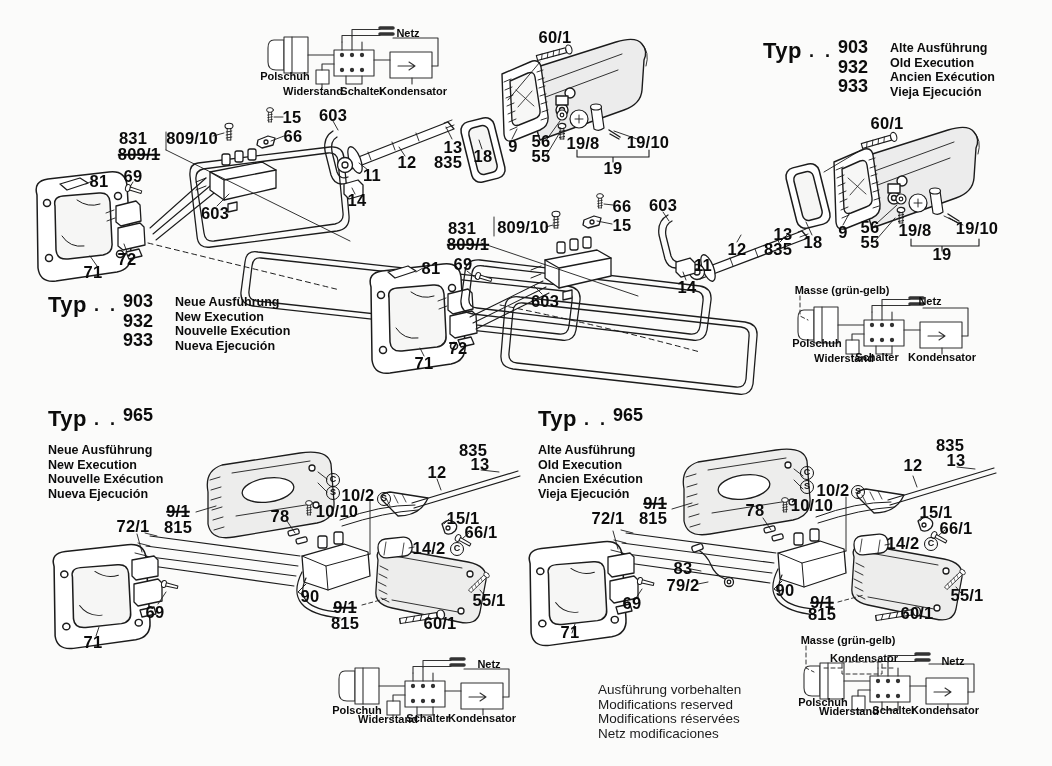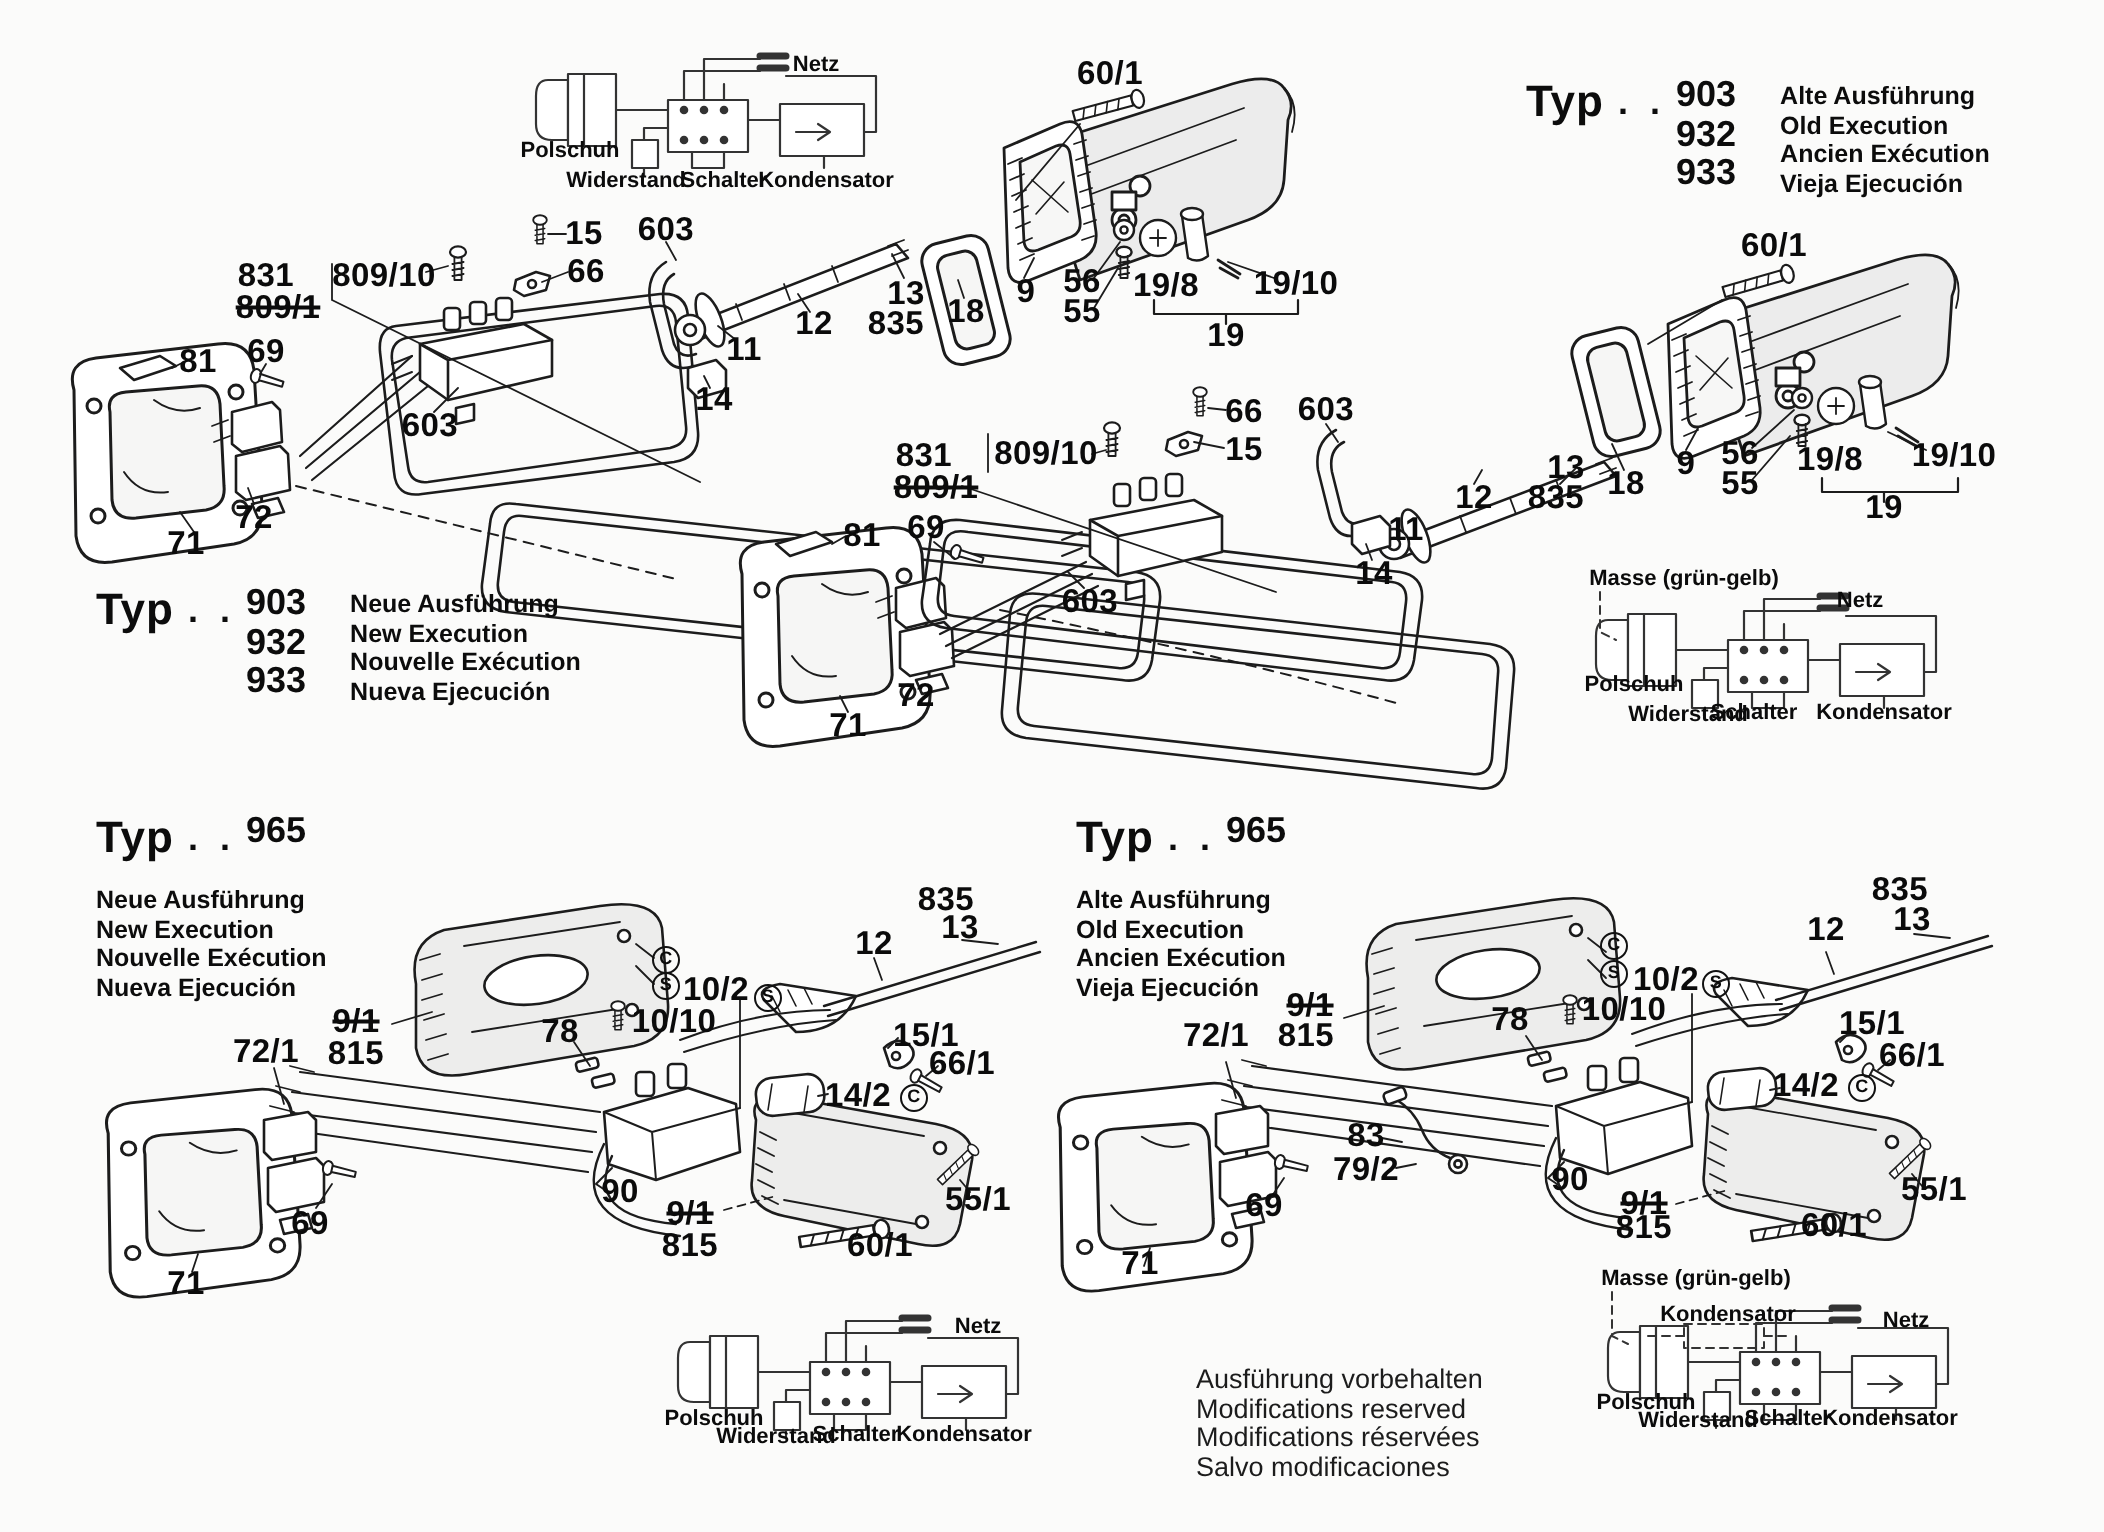--- a/index.html
+++ b/index.html
@@ -409,21 +409,21 @@
       <div class="lbl wl" style="left: 953px; top: 661px;">Netz</div>
       <div class="lbl wl" style="left: 823px; top: 702px;">Polschuh</div>
       <div class="lbl wl" style="left: 849px; top: 711px;">Widerstand</div>
       <div class="lbl wl" style="left: 894px; top: 710px;">Schalter</div>
       <div class="lbl wl" style="left: 945px; top: 710px;">Kondensator</div>
     </div>
   <div class="footnotes" id="footnotes">
       <div>Ausführung vorbehalten</div>
       <div>Modifications reserved</div>
       <div>Modifications réservées</div>
-      <div>Salvo modificaciones</div>
+      <div>Netz modificaciones</div>
     </div>
 <div class="typeblock" style="left: 763px; top: 38px;">
       <div class="tb-row">
         <span class="tb-typ">Typ</span>
         <span class="tb-dots">. .</span>
         <span class="tb-numcol"><span>903</span><br><span>932</span><br><span>933</span></span>
         <span class="tb-langcol"><span>Alte Ausführung</span><br><span>Old Execution</span><br><span>Ancien Exécution</span><br><span>Vieja Ejecución</span></span>
       </div>
     </div>
     <div class="typeblock" style="left: 48px; top: 292px;">

